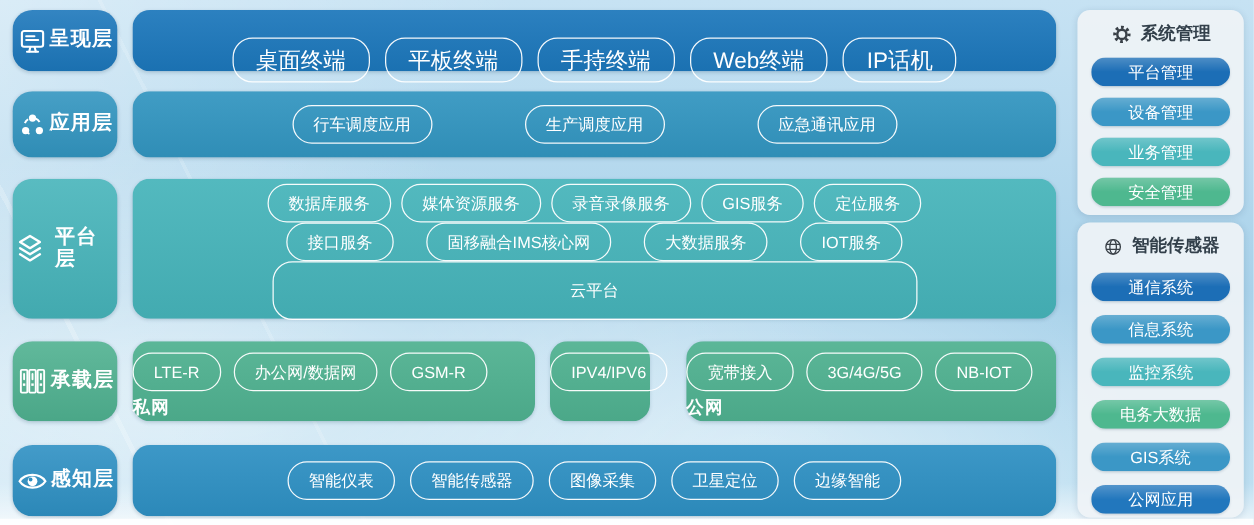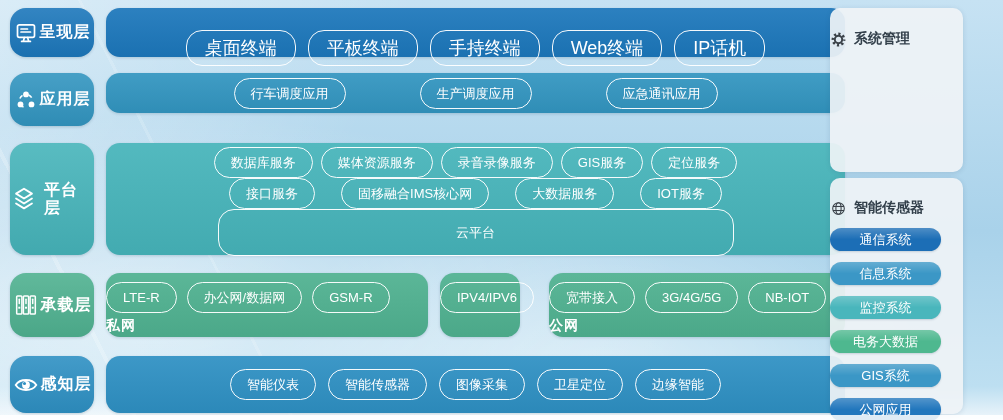--- a/index.html
+++ b/index.html
@@ -23,44 +23,44 @@
   .b1{top:8px;height:49px;background:linear-gradient(180deg,rgba(255,255,255,0.10),rgba(0,0,0,0.06)),var(--layer1);}
   .b2{top:73px;height:53px;background:linear-gradient(180deg,rgba(255,255,255,0.10),rgba(0,0,0,0.06)),var(--layer2);}
   .b3{top:143px;height:112px;background:linear-gradient(180deg,rgba(255,255,255,0.10),rgba(0,0,0,0.06)),var(--layer3);gap:6px;}
   .b4{top:273px;height:64px;background:linear-gradient(180deg,rgba(255,255,255,0.10),rgba(0,0,0,0.06)),var(--layer4);}
   .b5{top:356px;height:57px;background:linear-gradient(180deg,rgba(255,255,255,0.10),rgba(0,0,0,0.06)),var(--layer5);}
   
   .bar{position:absolute;left:106px;width:739px;border-radius:14px;
     display:flex;align-items:center;justify-content:center;
     box-shadow:0 1px 3px rgba(20,60,90,0.18);}
   .r1{top:8px;height:49px;background:linear-gradient(180deg,rgba(255,255,255,0.07),rgba(0,0,0,0.05)),var(--layer1);}
-  .r2{top:73px;height:40px;background:linear-gradient(180deg,rgba(255,255,255,0.07),rgba(0,0,0,0.05)),var(--layer2);}
+  .r2{top:73px;height:53px;background:linear-gradient(180deg,rgba(255,255,255,0.07),rgba(0,0,0,0.05)),var(--layer2);}
   .r3{top:143px;height:112px;background:linear-gradient(180deg,rgba(255,255,255,0.07),rgba(0,0,0,0.05)),var(--layer3);
       flex-direction:column;justify-content:space-evenly;padding:4px 0;box-sizing:border-box;}
   .r5{top:356px;height:57px;background:linear-gradient(180deg,rgba(255,255,255,0.07),rgba(0,0,0,0.05)),var(--layer5);}
   
   .block{position:absolute;top:273px;height:64px;border-radius:14px;box-sizing:border-box;
     background:linear-gradient(180deg,rgba(255,255,255,0.07),rgba(0,0,0,0.05)),var(--layer4);
     display:flex;flex-direction:column;align-items:flex-start;padding-top:9px;
     box-shadow:0 1px 3px rgba(20,60,90,0.18);}
   .k1{left:106px;width:322px;}
   .k2{left:440px;width:80px;}
   .k3{left:549px;width:296px;}
   .caption{color:#fff;font-size:14px;font-weight:bold;margin-top:4px;letter-spacing:1px;}
   
   .pills{display:flex;align-items:center;justify-content:center;}
   .g8{gap:8px;} .g10{gap:10px;} .g12{gap:12px;} .g26{gap:26px;} .g75{gap:74px;}
   .pill{border:1.5px solid rgba(255,255,255,0.95);border-radius:16px;color:#fff;
     font-size:13px;line-height:1;padding:8px 16px;white-space:nowrap;}
   .r1 .pill{font-size:18px;padding:8px 18px;margin-top:30px;}
   .pill.wide{width:516px;padding:16px 0;text-align:center;box-sizing:border-box;}
   
-  .side-card{position:absolute;left:830px;width:133px;border-radius:10px;
+  .side-card{position:absolute;left:862px;width:133px;border-radius:10px;
     background:rgba(239,243,246,0.92);box-shadow:0 1px 5px rgba(40,70,100,0.15);
-    display:flex;flex-direction:column;align-items:flex-start;box-sizing:border-box;padding-top:21px;}
+    display:flex;flex-direction:column;align-items:center;box-sizing:border-box;padding-top:9px;}
   .c1{top:8px;height:164px;}
   .c2{top:178px;height:236px;}
   .side-header{display:flex;align-items:center;gap:7px;color:#33404b;font-size:14px;font-weight:bold;height:20px;}
   .side-header svg{display:block;}
   .side-item{width:111px;height:23px;border-radius:12px;color:#fff;font-size:13px;
     display:flex;align-items:center;justify-content:center;white-space:nowrap;
     box-shadow:0 1px 2px rgba(30,60,90,0.18);}
   .c1 .side-item{margin-top:9px;}
   .c2 .side-item{margin-top:11px;}
 </style>
@@ -211,20 +211,26 @@
   <div class="side-card c1">
     <div class="side-header">
       <span>
         <svg width="17" height="17" viewBox="0 0 24 24">
           <circle cx="12" cy="12" r="8" fill="none" stroke="#3a4148" stroke-width="3.6" stroke-dasharray="3.1 3.18" stroke-dashoffset="1.2"></circle>
           <circle cx="12" cy="12" r="5.2" fill="none" stroke="#3a4148" stroke-width="2.8"></circle>
         </svg>
       </span>
       <span>系统管理</span>
     </div>
+    <div style="display:flex;flex-direction:column;align-items:center;">
+        <div class="side-item" style="background: linear-gradient(rgba(255, 255, 255, 0.22), rgba(255, 255, 255, 0) 50%) rgb(28, 110, 182);">平台管理</div>
+        <div class="side-item" style="background: linear-gradient(rgba(255, 255, 255, 0.22), rgba(255, 255, 255, 0) 50%) rgb(59, 151, 198);">设备管理</div>
+        <div class="side-item" style="background: linear-gradient(rgba(255, 255, 255, 0.22), rgba(255, 255, 255, 0) 50%) rgb(73, 182, 188);">业务管理</div>
+        <div class="side-item" style="background: linear-gradient(rgba(255, 255, 255, 0.22), rgba(255, 255, 255, 0) 50%) rgb(78, 184, 143);">安全管理</div>
+      </div>
   </div>
 
   <div class="side-card c2">
     <div class="side-header">
       <span>
         <svg width="17" height="17" viewBox="0 0 24 24" fill="none" stroke="#3a4148" stroke-width="1.5">
           <circle cx="12" cy="12" r="8.2"></circle>
           <ellipse cx="12" cy="12" rx="3.7" ry="8.2"></ellipse>
           <line x1="4.2" y1="9.1" x2="19.8" y2="9.1"></line>
           <line x1="4.2" y1="14.9" x2="19.8" y2="14.9"></line>

